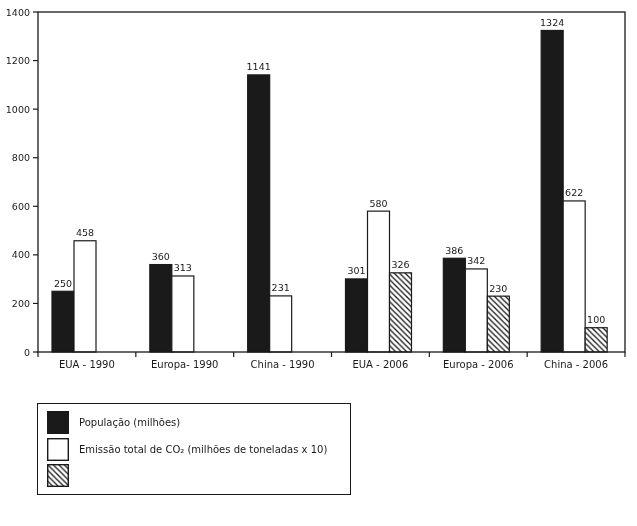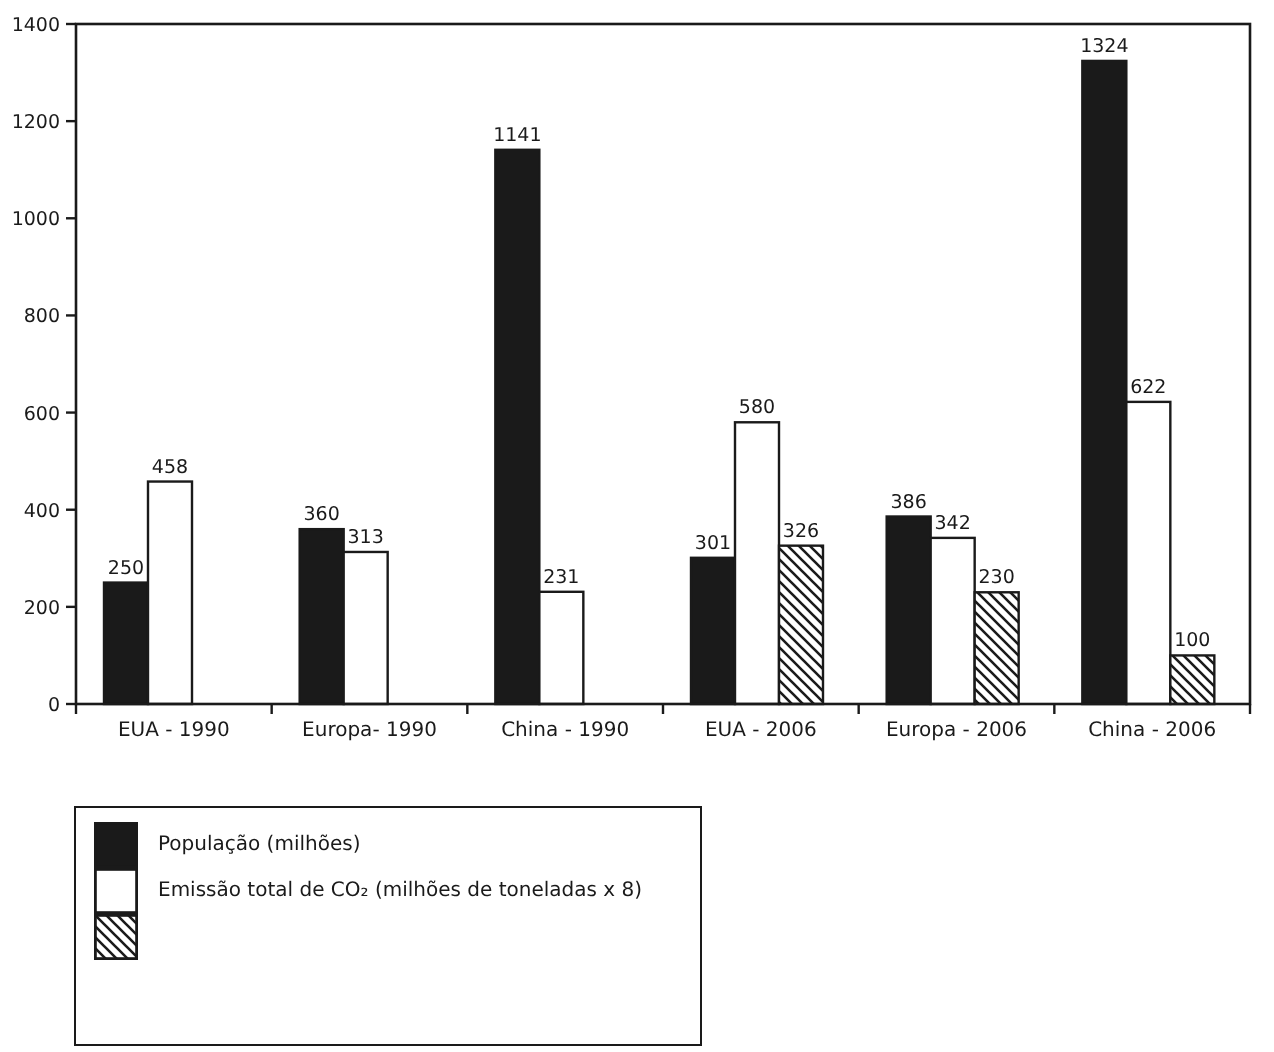--- a/index.html
+++ b/index.html
@@ -8,23 +8,23 @@
     background:#ffffff;
     font-family:"DejaVu Sans","Liberation Sans",sans-serif;
     color:#1a1a1a;
   }
   #plot{position:absolute;left:0;top:0;}
   #plot text{font-family:"DejaVu Sans","Liberation Sans",sans-serif;fill:#1a1a1a;}
   #plot text.tick{font-size:9.5px;}
   #plot text.val{font-size:9.5px;}
   #plot text.cat{font-size:10px;}
   .legend{
-    position:absolute;left:37px;top:403px;width:314px;height:120px;
+    position:absolute;left:37px;top:403px;width:314px;height:92px;
     border:1.4px solid #1a1a1a;box-sizing:border-box;
-    display:flex;flex-direction:column;justify-content:flex-start;
+    display:flex;flex-direction:column;justify-content:space-between;
     padding:7px 4px 7px 9px;background:#ffffff;
   }
   .legend-row{display:flex;align-items:center;gap:10px;}
   .legend-label{font-size:10px;white-space:nowrap;color:#1a1a1a;}
   .swatch{flex:0 0 auto;display:block;}
 </style>
 </head>
 <body>
 
 <svg id="plot" width="637" height="390" viewBox="0 0 637 390" aria-hidden="false">
@@ -100,20 +100,20 @@
   <div class="legend-row">
     <svg class="swatch" width="22" height="23">
       <rect x="0.7" y="0.7" width="20.6" height="21.6" fill="#1a1a1a" stroke="#1a1a1a" stroke-width="1.4"></rect>
     </svg>
     <span class="legend-label">População (milhões)</span>
   </div>
   <div class="legend-row">
     <svg class="swatch" width="22" height="23">
       <rect x="0.7" y="0.7" width="20.6" height="21.6" fill="#ffffff" stroke="#1a1a1a" stroke-width="1.4"></rect>
     </svg>
-    <span class="legend-label">Emissão total de CO₂ (milhões de toneladas x 8)</span>
+    <span class="legend-label">Emissão total de CO₂ (milhões de toneladas x 10)</span>
   </div>
   <div class="legend-row">
     <svg class="swatch" width="22" height="23">
       <rect x="0.7" y="0.7" width="20.6" height="21.6" fill="url(#hatch)" stroke="#1a1a1a" stroke-width="1.4"></rect>
     </svg>
   </div>
 </div>
 
 </body></html>

